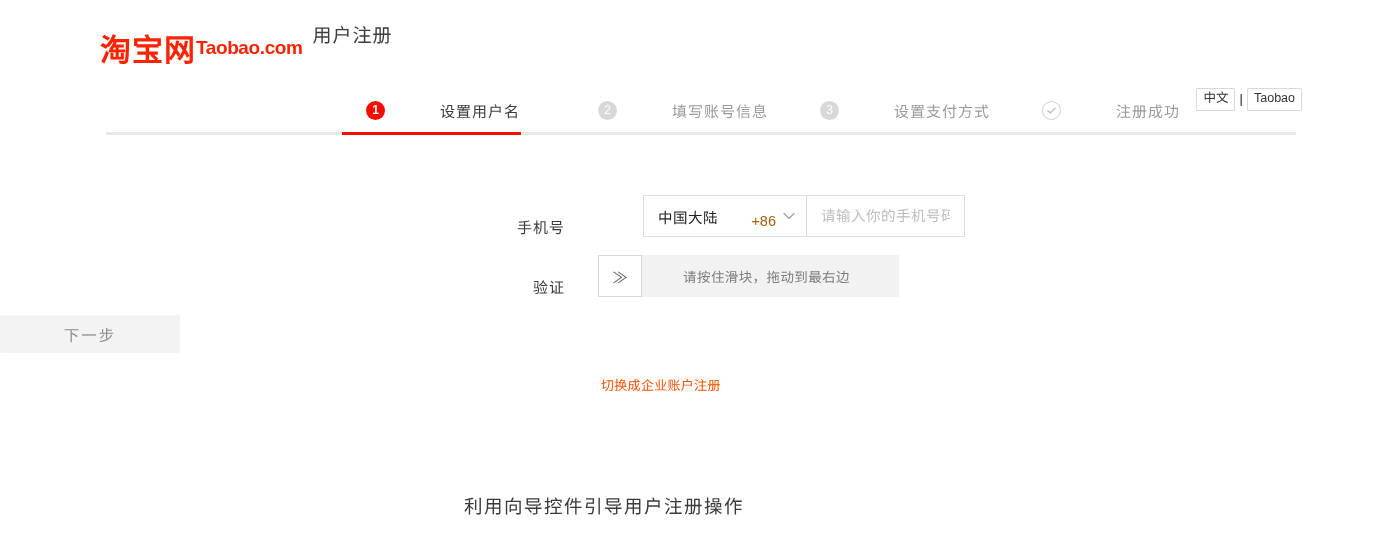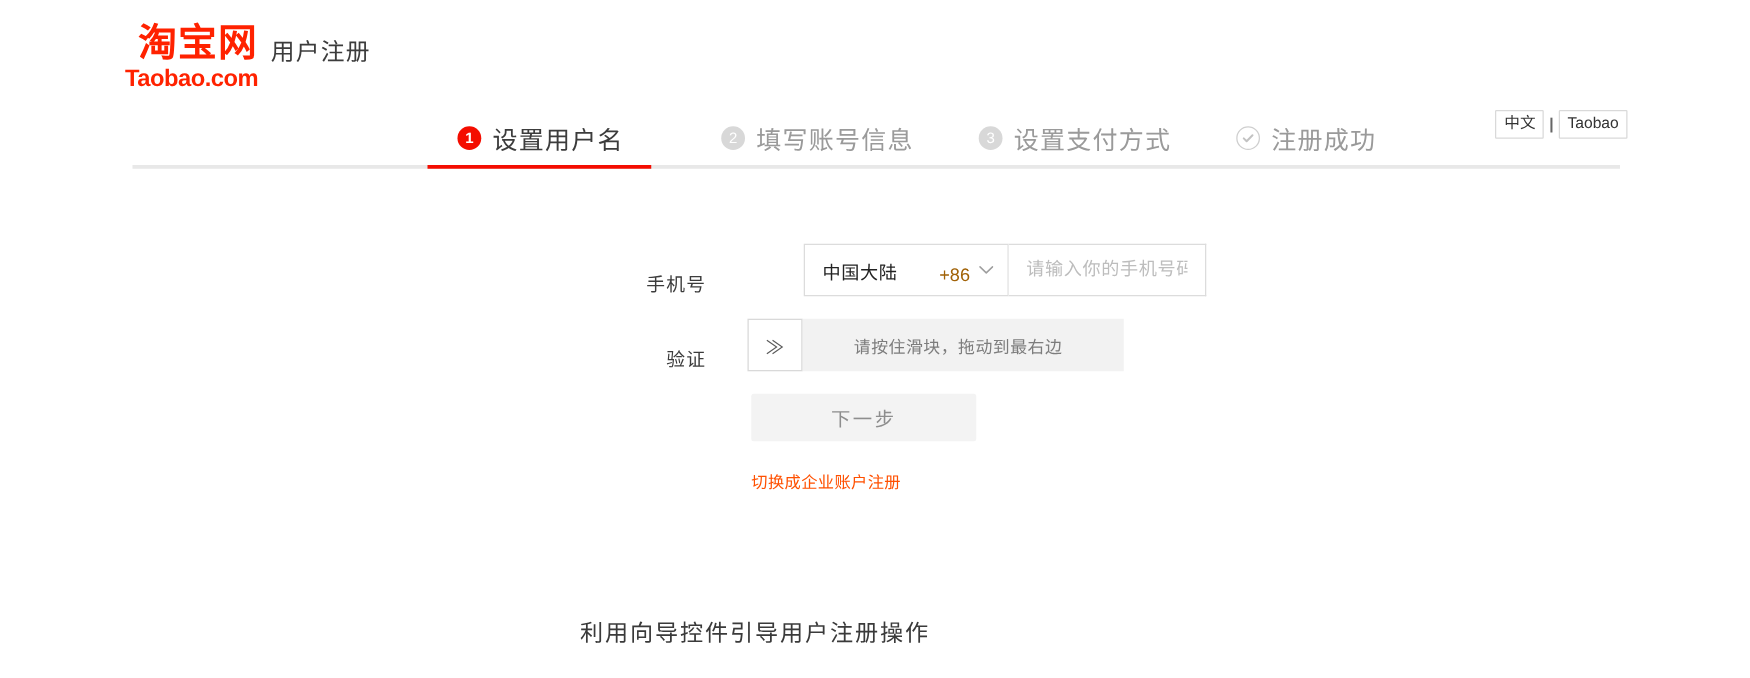--- a/index.html
+++ b/index.html
@@ -28,22 +28,21 @@
   .brand {
     position: absolute;
     left: 100px;
     top: 20px;
     display: flex;
     align-items: flex-end;
     gap: 10px;
   }
   .logo-block {
     display: flex;
-    flex-direction: column;
-    align-items: flex-end;
+    align-items: flex-start;
     line-height: 1;
   }
   .logo-cn {
     font-size: 31px;
     font-weight: bold;
     color: #ff2200;
     letter-spacing: 1px;
     font-family: "DejaVu Sans", "Liberation Sans", sans-serif;
   }
   .logo-en {
@@ -122,23 +121,24 @@
     color: #ffffff;
   }
   .step-badge.check {
     background: transparent;
     border: 1.5px solid #cfcfcf;
     box-sizing: border-box;
     color: #bdbdbd;
   }
   .step-badge.check svg { display: block; }
   .step-label {
-    font-size: 20px;
+    font-size: 15px;
     letter-spacing: 1px;
     white-space: nowrap;
+    margin-left: 46px;
   }
   .step-label.active { color: #3c3c3c; }
   .step-label.inactive { color: #9a9a9a; }
 
   
   .lang-switch {
     position: absolute;
     right: 98px;
     top: 88px;
     display: flex;
@@ -273,20 +273,21 @@
     color: #7d7d7d;
     letter-spacing: 0.4px;
     padding-right: 8px;
     user-select: none;
   }
 
   
   .btn-row {
     display: flex;
     margin-top: 8px;
+    flex-direction: column;
   }
   .btn-spacer { width: 601px; flex: none; }
   .next-btn {
     width: 180px;
     height: 38px;
     background: #f3f3f3;
     border: none;
     color: #8e8e8e;
     font-size: 15.5px;
     letter-spacing: 2px;

